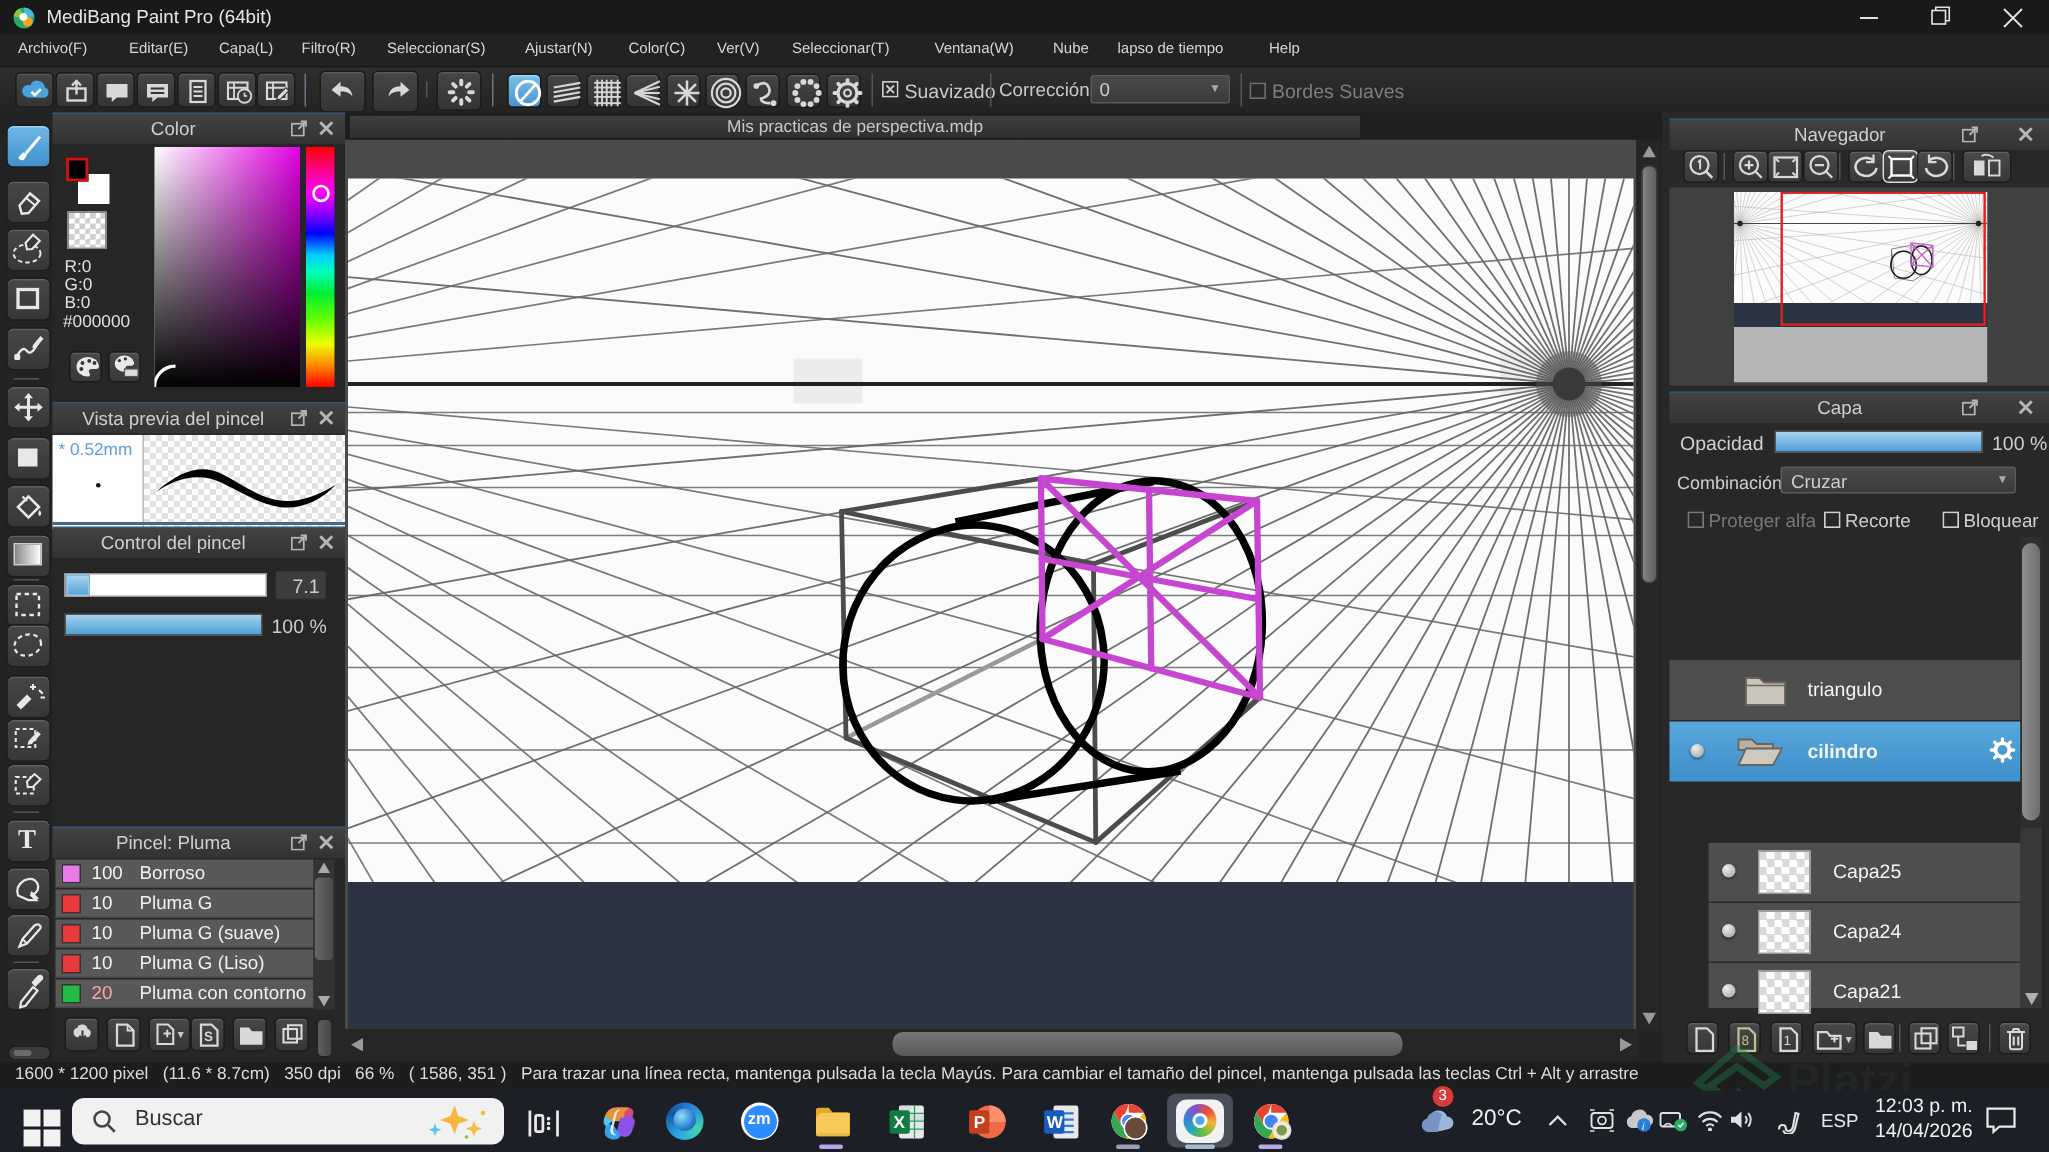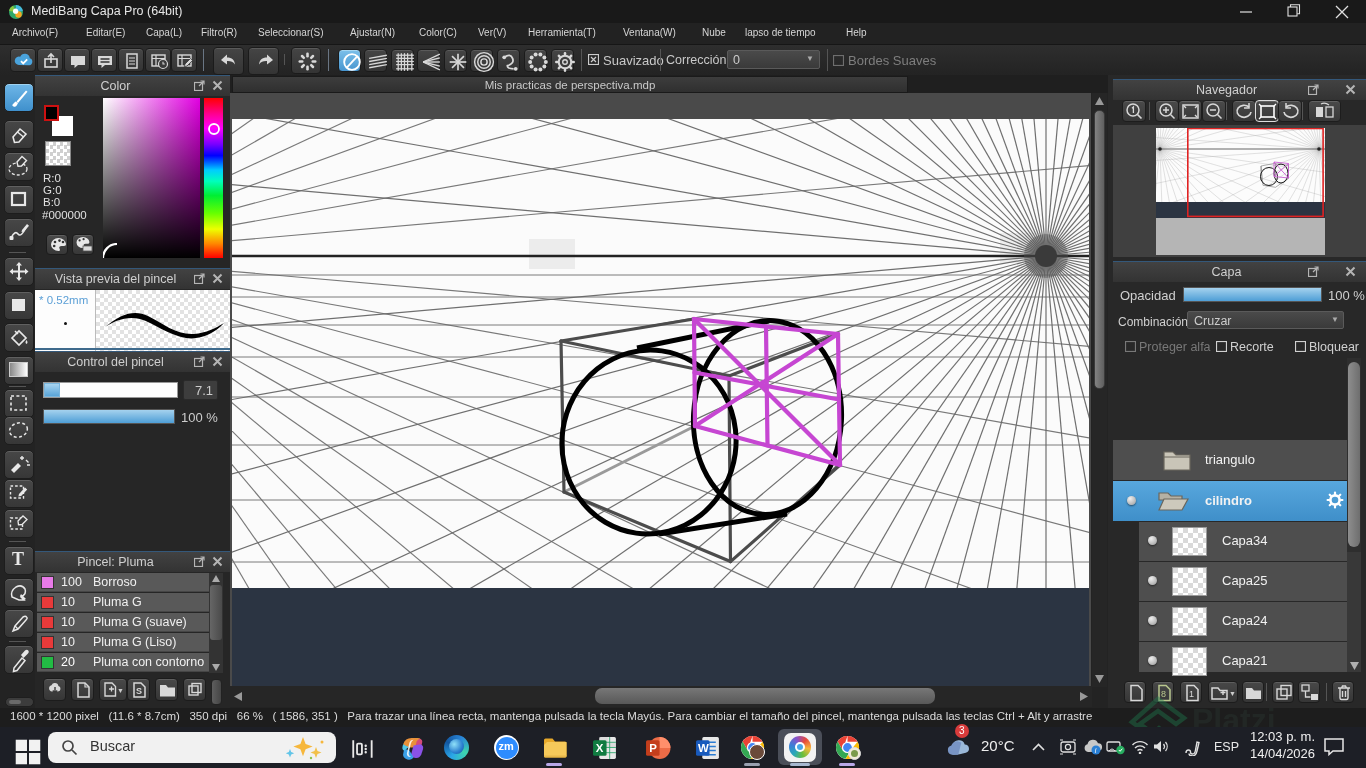--- a/index.html
+++ b/index.html
@@ -69,21 +69,21 @@
 <div id="stage">
 
 <div id="titlebar" class="abs">
   <svg class="abs" style="left:8px;top:4px" width="16" height="16">
     <circle cx="8" cy="8" r="7" fill="#2ea86a"></circle>
     <path d="M8 1 a7 7 0 0 1 6.9 6 L8 8 Z" fill="#46b8e0"></path>
     <path d="M1.1 7 a7 7 0 0 1 4 -5.3 L8 8 Z" fill="#8cc63f"></path>
     <circle cx="10.5" cy="10.5" r="3.2" fill="#f5a623"></circle>
     <circle cx="7.6" cy="7.2" r="2.6" fill="#fff"></circle>
   </svg>
-  <div class="t">MediBang Capa Pro (64bit)</div>
+  <div class="t">MediBang Paint Pro (64bit)</div>
   <svg class="winbtn" style="left:1224px" width="44" height="23">
         <line x1="16" y1="12" x2="28" y2="12" stroke="#e0e0e0" stroke-width="1.2"></line>
       </svg>
   <svg class="winbtn" style="left:1272px" width="44" height="23">
         <rect x="16" y="7" width="9" height="9" fill="none" stroke="#e0e0e0" stroke-width="1.1"></rect>
         <path d="M18.5 7 v-2.2 h9 v9 h-2.3" fill="none" stroke="#e0e0e0" stroke-width="1.1"></path>
       </svg>
   <svg class="winbtn" style="left:1320px" width="44" height="23">
         <path d="M16 6 l12 12 M28 6 l-12 12" stroke="#e0e0e0" stroke-width="1.3"></path>
       </svg>
@@ -91,21 +91,21 @@
 
 <div id="menubar" class="abs">
   <span style="left:12px">Archivo(F)</span>
   <span style="left:86px">Editar(E)</span>
   <span style="left:146px">Capa(L)</span>
   <span style="left:201px">Filtro(R)</span>
   <span style="left:258px">Seleccionar(S)</span>
   <span style="left:350px">Ajustar(N)</span>
   <span style="left:419px">Color(C)</span>
   <span style="left:478px">Ver(V)</span>
-  <span style="left:528px">Herramienta(T)</span>
+  <span style="left:528px">Seleccionar(T)</span>
   <span style="left:623px">Ventana(W)</span>
   <span style="left:702px">Nube</span>
   <span style="left:745px">lapso de tiempo</span>
   <span style="left:846px">Help</span>
 </div>
 
 <div id="toolbar" class="abs">
 <div class="tbtn" style="left:10px;top:3px;width:26px;height:24px">
         <svg class="tico" width="26" height="24" viewBox="0 0 26 24">
           <path d="M8 16 a4.2 4.2 0 1 1 1.2 -8.2 a5 5 0 0 1 9.6 1.4 a3.6 3.6 0 0 1 -0.6 7 z" fill="#4aa3dc"></path>
@@ -489,21 +489,21 @@
         <span style="position:absolute;left:24px;top:2px;font-size:12.5px;color:#f0f0f0">10</span>
         <span style="position:absolute;left:56px;top:2px;font-size:12.5px;color:#f0f0f0">Pluma G (suave)</span>
       </div>
 <div class="abs" style="left:2px;top:558px;width:172px;height:19px;background:#595959;border-bottom:1px solid #464646">
         <div style="position:absolute;left:4px;top:3px;width:13px;height:13px;background:#e83a3a;border:1px solid #333"></div>
         <span style="position:absolute;left:24px;top:2px;font-size:12.5px;color:#f0f0f0">10</span>
         <span style="position:absolute;left:56px;top:2px;font-size:12.5px;color:#f0f0f0">Pluma G (Liso)</span>
       </div>
 <div class="abs" style="left:2px;top:578px;width:172px;height:19px;background:#595959;border-bottom:1px solid #464646">
         <div style="position:absolute;left:4px;top:3px;width:13px;height:13px;background:#22bb44;border:1px solid #333"></div>
-        <span style="position:absolute;left:24px;top:2px;font-size:12.5px;color:#ffffff">20</span>
+        <span style="position:absolute;left:24px;top:2px;font-size:12.5px;color:#fca5a5">20</span>
         <span style="position:absolute;left:56px;top:2px;font-size:12.5px;color:#f0f0f0">Pluma con contorno</span>
       </div>
 <div class="abs" style="left:174px;top:498px;width:14px;height:100px;background:#333"></div>
 <div class="abs" style="left:175px;top:510px;width:12px;height:55px;background:linear-gradient(90deg,#666,#4a4a4a);border-radius:3px"></div>
 <svg class="abs" style="left:177px;top:500px" width="8" height="7">
         <path d="M4 0 L8 7 L0 7 Z" fill="#aaa"></path>
       </svg>
 <svg class="abs" style="left:177px;top:589px" width="8" height="7">
         <path d="M4 7 L8 0 L0 0 Z" fill="#aaa"></path>
       </svg>
@@ -885,25 +885,20 @@
             <rect x="7.9" y="0.5" width="2.2" height="3.6" rx="1" transform="rotate(45 9 9)"></rect>
             <rect x="7.9" y="0.5" width="2.2" height="3.6" rx="1" transform="rotate(90 9 9)"></rect>
             <rect x="7.9" y="0.5" width="2.2" height="3.6" rx="1" transform="rotate(135 9 9)"></rect>
             <rect x="7.9" y="0.5" width="2.2" height="3.6" rx="1" transform="rotate(180 9 9)"></rect>
             <rect x="7.9" y="0.5" width="2.2" height="3.6" rx="1" transform="rotate(225 9 9)"></rect>
             <rect x="7.9" y="0.5" width="2.2" height="3.6" rx="1" transform="rotate(270 9 9)"></rect>
             <rect x="7.9" y="0.5" width="2.2" height="3.6" rx="1" transform="rotate(315 9 9)"></rect>
           </g>
         </svg>
       </div>
-<div class="lrow2" style="top:447px;height:39px">
-        <div class="eyedot" style="left:9px;top:14px"></div>
-        <div class="thumbchk"></div>
-        <span style="position:absolute;left:83px;top:11px">Capa34</span>
-      </div>
 <div class="lrow2" style="top:487px;height:39px">
         <div class="eyedot" style="left:9px;top:14px"></div>
         <div class="thumbchk"></div>
         <span style="position:absolute;left:83px;top:11px">Capa25</span>
       </div>
 <div class="lrow2" style="top:527px;height:39px">
         <div class="eyedot" style="left:9px;top:14px"></div>
         <div class="thumbchk"></div>
         <span style="position:absolute;left:83px;top:11px">Capa24</span>
       </div>

